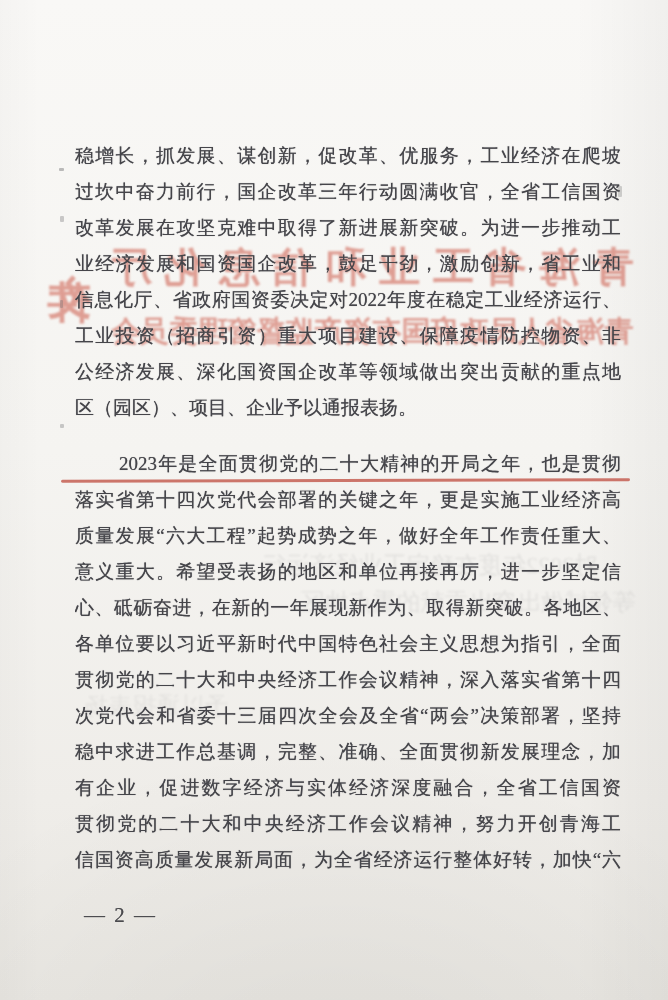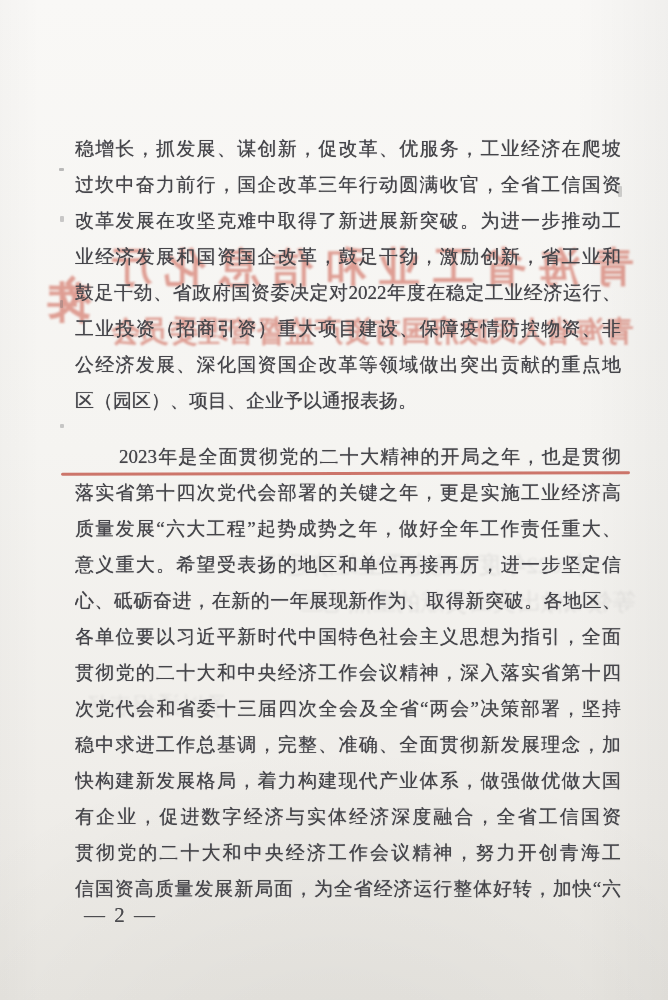--- a/index.html
+++ b/index.html
@@ -7,21 +7,21 @@
   body{
     width:668px;height:1000px;position:relative;overflow:hidden;
     background:linear-gradient(180deg,#f9f8f6 0%,#f5f4f1 45%,#efede9 80%,#e9e7e2 100%);
     font-family:"Liberation Serif","DejaVu Serif",serif;
   }
   .shade{position:absolute;inset:0;pointer-events:none;
     background:
       linear-gradient(90deg,rgba(0,0,0,0.02),rgba(0,0,0,0) 6%,rgba(0,0,0,0) 86%,rgba(0,0,0,0.035)),
       radial-gradient(120% 60% at 50% 110%,rgba(0,0,0,0.05),rgba(0,0,0,0) 60%);
   }
-  .textcol{position:absolute;left:75px;top:131px;width:546px;color:#45454a;}
+  .textcol{position:absolute;left:75px;top:138px;width:546px;color:#45454a;}
   .line{
     display:block;height:36px;line-height:36px;font-size:19px;
     text-align:justify;text-align-last:justify;overflow:hidden;
     text-shadow:0 0 0.7px rgba(70,70,75,0.8);
     white-space:nowrap;
   }
   .line.last-left{text-align-last:left;}
   .line.indent{text-indent:44px;}
   .para2{margin-top:20px;}
   .linewrap{position:relative;height:36px;}
@@ -69,39 +69,38 @@
 <div class="bleed b1">对2022年度在稳定工业经济运行</div>
 <div class="bleed b2">等领域做出突出贡献的重点地区</div>
 <div class="bleed b3">予以通报表扬</div>
 
 <div class="textcol">
   <div class="para1">
     <div class="line">稳增长，抓发展、谋创新，促改革、优服务，工业经济在爬坡</div>
     <div class="line">过坎中奋力前行，国企改革三年行动圆满收官，全省工信国资</div>
     <div class="line">改革发展在攻坚克难中取得了新进展新突破。为进一步推动工</div>
     <div class="line">业经济发展和国资国企改革，鼓足干劲，激励创新，省工业和</div>
-    <div class="line">鼓足干劲、省政府国资委决定对2022年度在稳定工业经济运行、</div>
+    <div class="line">信息化厅、省政府国资委决定对2022年度在稳定工业经济运行、</div>
     <div class="line">工业投资（招商引资）重大项目建设、保障疫情防控物资、非</div>
     <div class="line">公经济发展、深化国资国企改革等领域做出突出贡献的重点地</div>
     <div class="line last-left">区（园区）、项目、企业予以通报表扬。</div>
   </div>
   <div class="para2">
     <div class="linewrap">
       <span class="line indent">2023年是全面贯彻党的二十大精神的开局之年，也是贯彻</span>
       <div class="red-underline"></div>
     </div>
     <div class="line">落实省第十四次党代会部署的关键之年，更是实施工业经济高</div>
     <div class="line">质量发展“六大工程”起势成势之年，做好全年工作责任重大、</div>
     <div class="line">意义重大。希望受表扬的地区和单位再接再厉，进一步坚定信</div>
     <div class="line">心、砥砺奋进，在新的一年展现新作为、取得新突破。各地区、</div>
     <div class="line">各单位要以习近平新时代中国特色社会主义思想为指引，全面</div>
     <div class="line">贯彻党的二十大和中央经济工作会议精神，深入落实省第十四</div>
     <div class="line">次党代会和省委十三届四次全会及全省“两会”决策部署，坚持</div>
     <div class="line">稳中求进工作总基调，完整、准确、全面贯彻新发展理念，加</div>
-    <div class="line">快构建新发展格局，着力构建现代产业体系，做强做优做大国</div>
     <div class="line">有企业，促进数字经济与实体经济深度融合，全省工信国资</div>
     <div class="line">贯彻党的二十大和中央经济工作会议精神，努力开创青海工</div>
     <div class="line">信国资高质量发展新局面，为全省经济运行整体好转，加快“六</div>
   </div>
 </div>
 
 <div class="pagenum">— 2 —</div>
 
 <div class="speck s1"></div>
 <div class="speck s2"></div>

